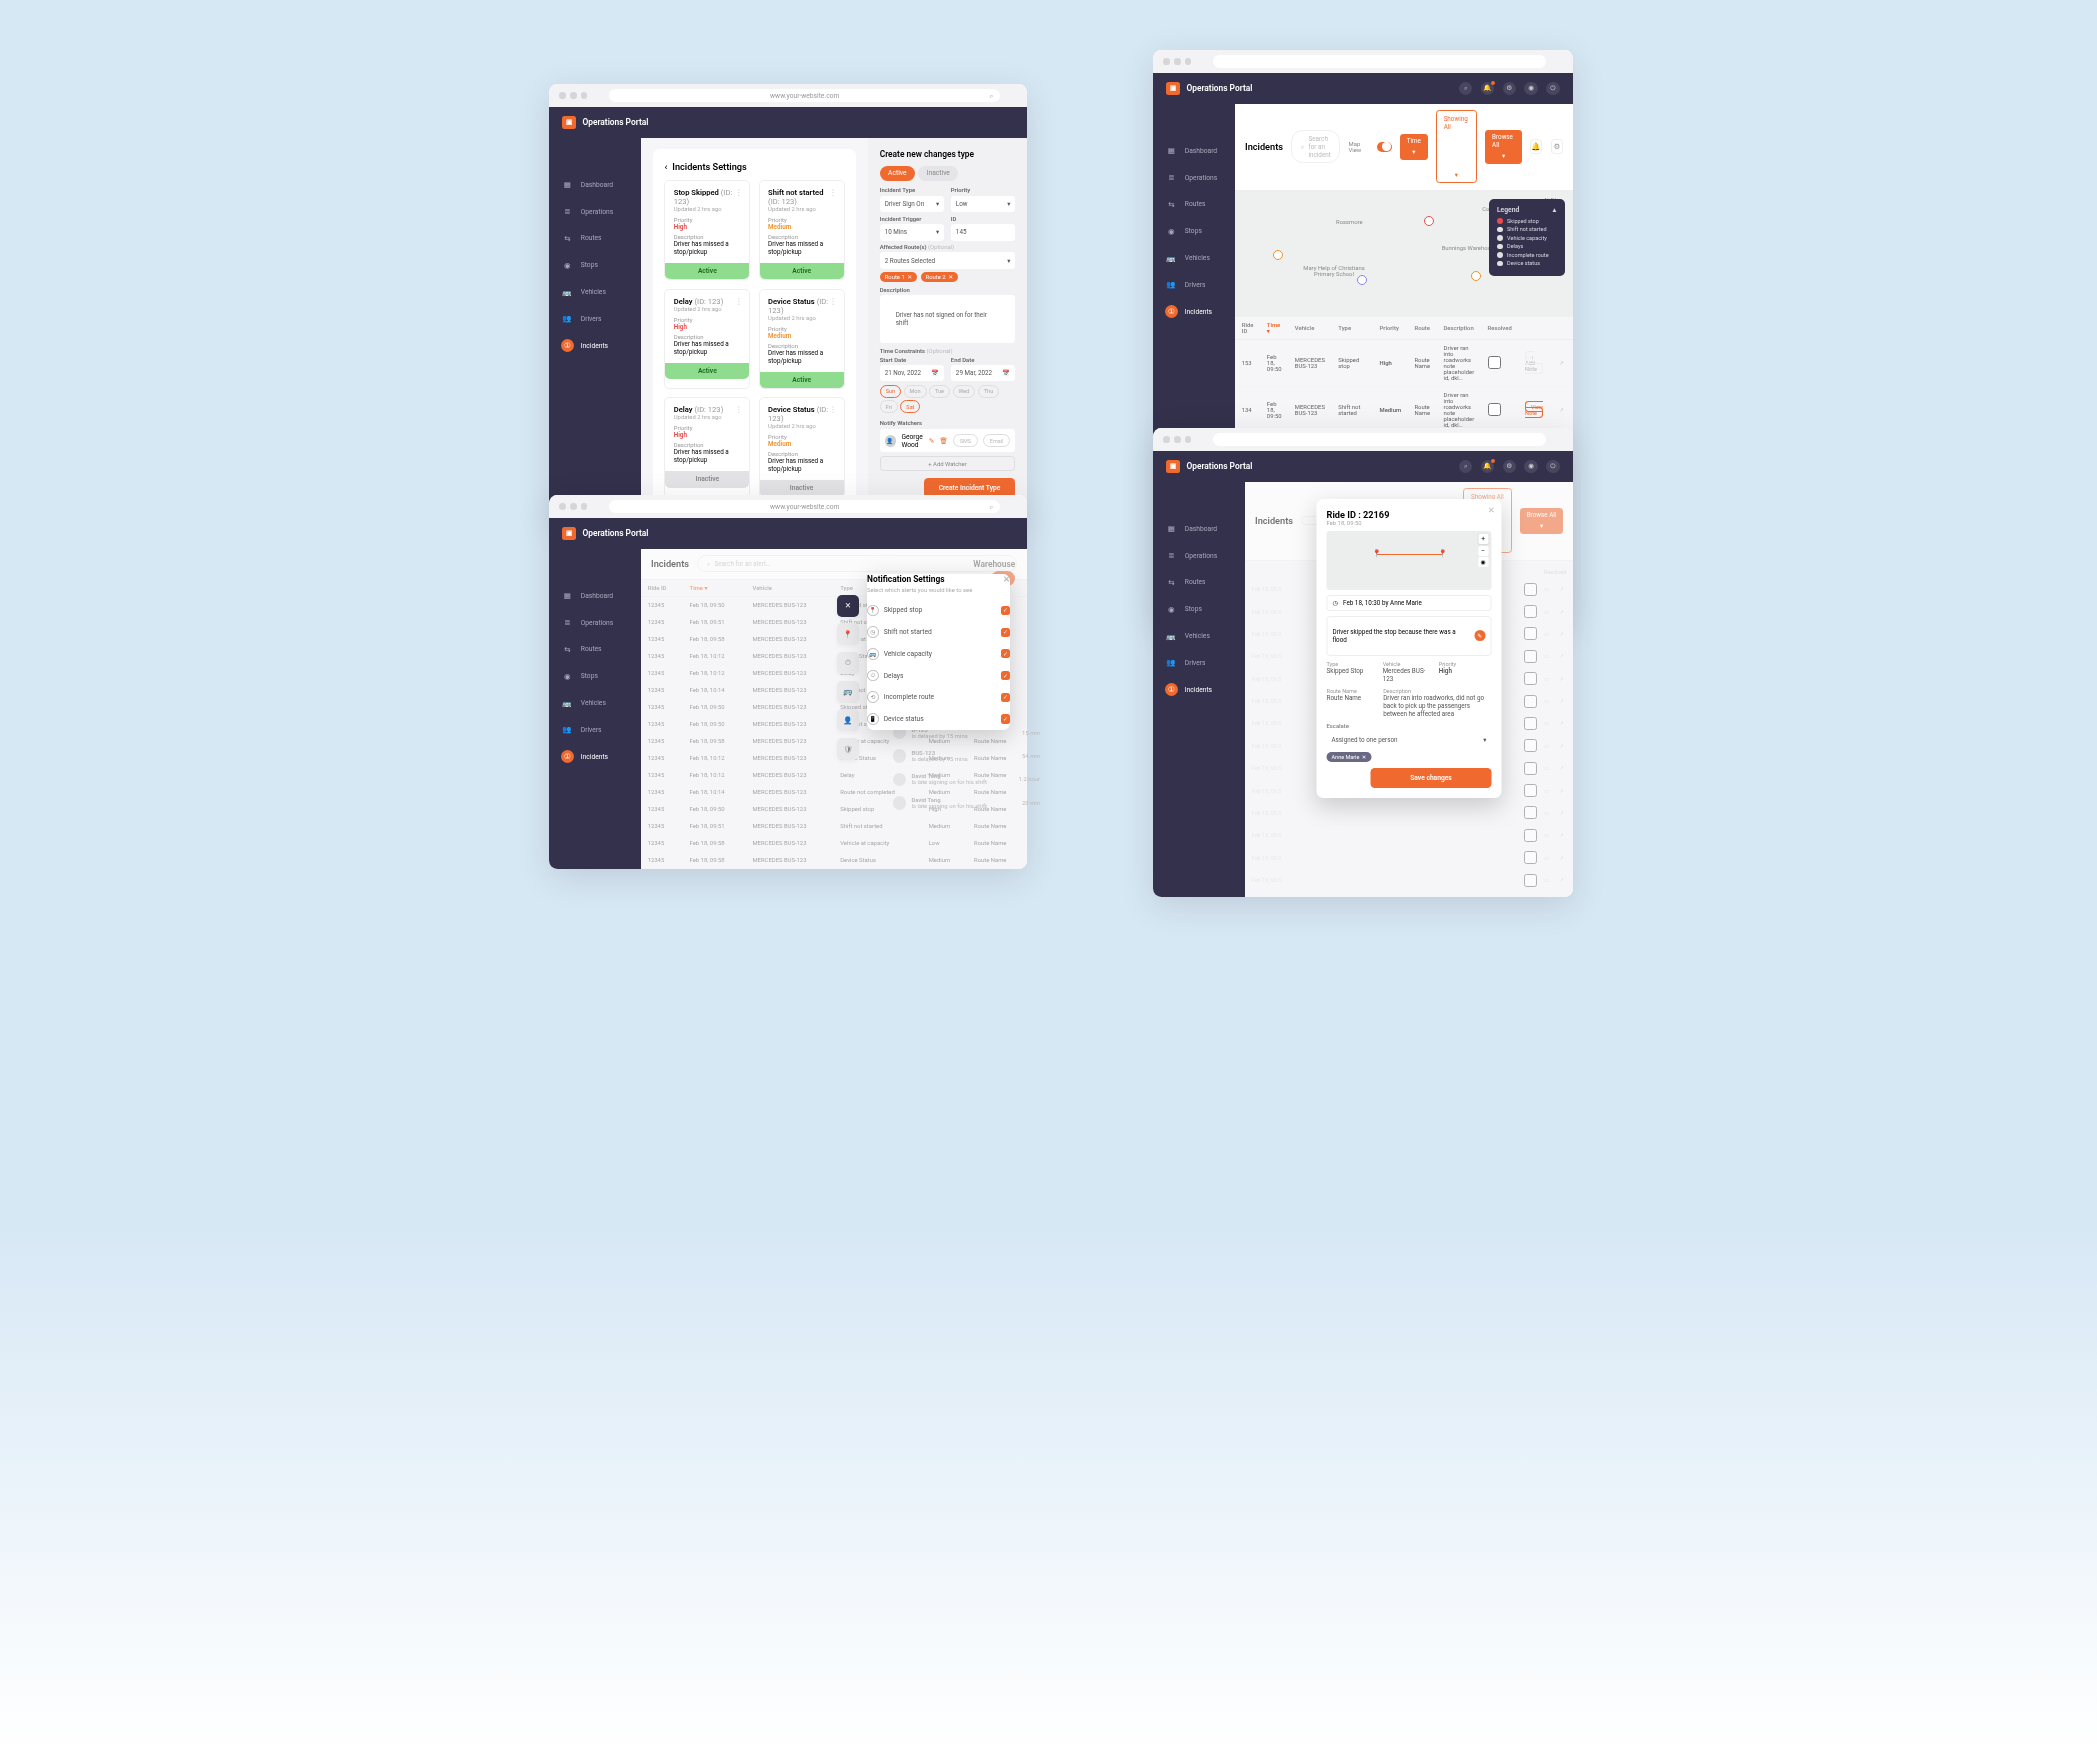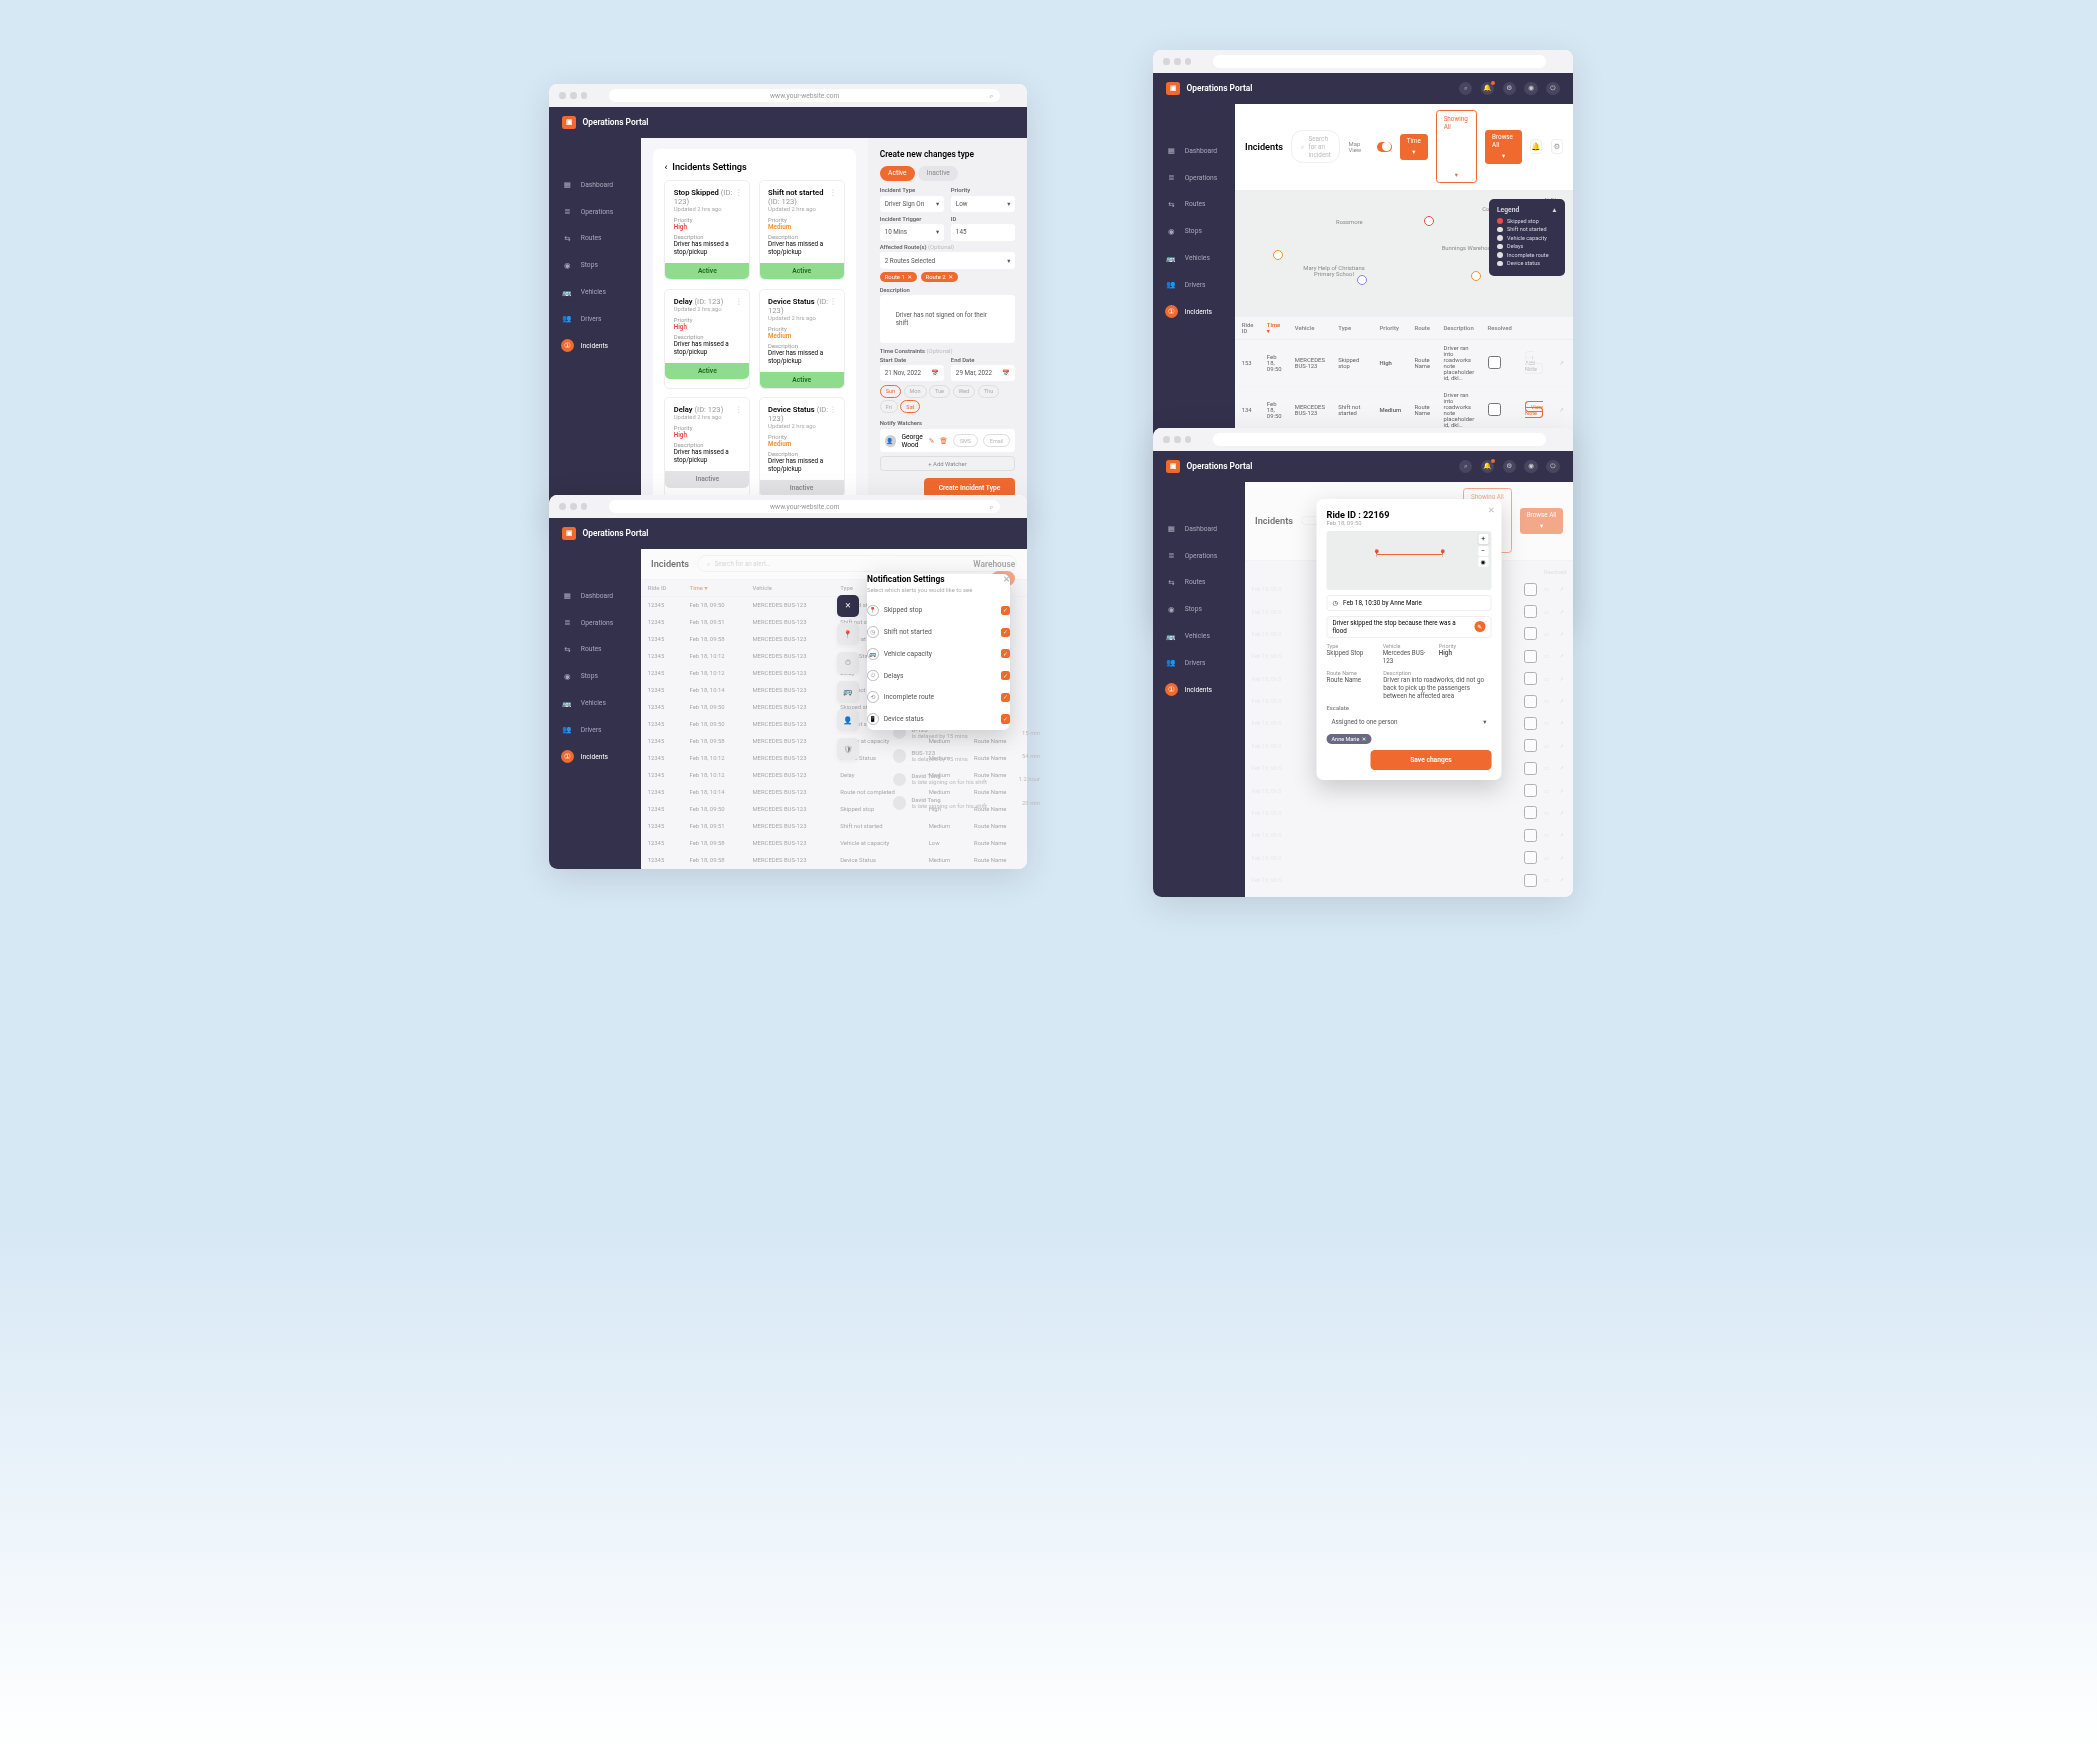--- a/index.html
+++ b/index.html
@@ -109,21 +109,21 @@
 .log-item .time { }
 
 
 .detail-card { position:absolute; left:50%; transform:translateX(-50%); top:17px; width:185px; background:#fff; border-radius:6.7px; box-shadow:0 8.4px 25px rgba(0,0,0,0.18); padding:10px; z-index:5; }
 .detail-card .close { position:absolute; right:6.7px; top:6.7px; color:#bbb; cursor:pointer; font-size:8.4px; }
 .detail-card h4 { font-size:9.2px; font-weight:700; }
 .detail-card .sub { font-size:5.9px; color:#aaa; margin-bottom:5px; }
 .mini-map { height:59px; background:#eceeee; border-radius:3.4px; position:relative; margin-bottom:5px; }
 .edit-ic { width:11.7px; height:11.7px; border-radius:50%; background:#f06a2f; color:#fff; display:flex; align-items:center; justify-content:center; font-size:5.9px; cursor:pointer; }
 .datetime-row { display:flex; align-items:center; gap:5px; border:0.8px solid #eee; border-radius:3.4px; padding:3.4px 5px; font-size:6.3px; margin-bottom:4.2px; }
-.msg-row { display:flex; align-items:center; gap:5px; border:0.8px solid #eee; border-radius:3.4px; padding:2px 5px; font-size:6.3px; margin-bottom:5px; justify-content:space-between; }
+.msg-row { display:flex; align-items:center; gap:5px; border:0.8px solid #eee; border-radius:3.4px; padding:11px 5px; font-size:6.3px; margin-bottom:5px; justify-content:space-between; }
 .grid3 { display:grid; grid-template-columns:1fr 1fr 1fr; gap:3.4px; margin-bottom:5px; }
 .fl { font-size:5.5px; color:#999; }
 .fv { font-size:6.3px; color:#555; }
 .escalate { font-size:5.9px; color:#888; margin-bottom:2.5px; font-weight:600; }
 .chip-sm { background:#6a6984; color:#fff; border-radius:7.6px; padding:1.7px 5px; font-size:5.5px; display:inline-flex; align-items:center; gap:2.5px; }
 
 </style>
 </head>
 <body>
 

